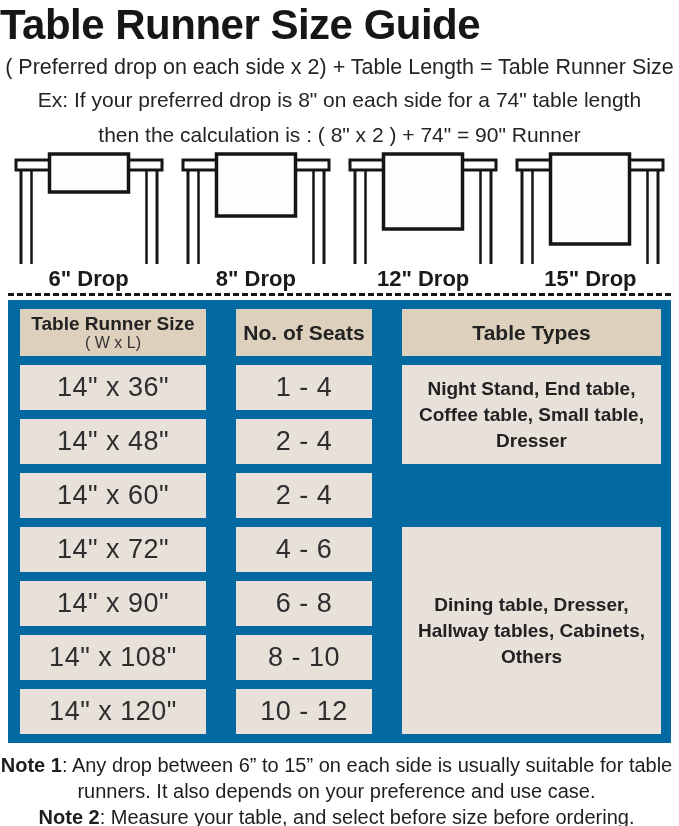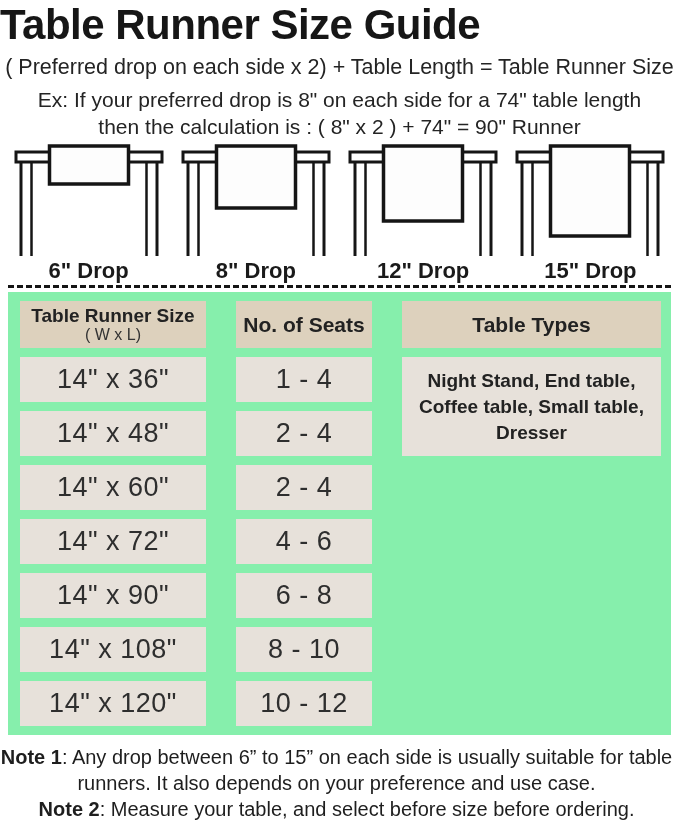--- a/index.html
+++ b/index.html
@@ -10,36 +10,36 @@
     color:#1c1c1c;
   }
   .title {
     font-size:42px; line-height:48px; font-weight:bold;
     letter-spacing:-0.5px; color:#161616; padding-top:1px;
   }
   .formula {
     text-align:center; font-size:21.5px; line-height:26px; margin-top:5px; color:#242424;
   }
   .ex-line1 { text-align:center; font-size:21px; line-height:25px; margin-top:7px; color:#242424; }
-  .ex-line2 { text-align:center; font-size:21px; line-height:25px; margin-top:2px; color:#242424; }
+  .ex-line2 { text-align:center; font-size:21px; line-height:25px; margin-top:10px; color:#242424; }
 
   .illos {
     margin-top:5px; padding:0 5px;
     display:grid; grid-template-columns:repeat(4,1fr);
   }
   .illo { display:flex; flex-direction:column; align-items:center; }
   .illo svg { display:block; }
   .drop-label {
     margin-top:1px; font-size:22px; line-height:28px; font-weight:bold; color:#1a1a1a;
     text-align:center;
   }
   .divider { margin:0 8px; border-top:3px dashed #151515; height:0; }
 
   .panel {
-    margin:4px 8px 0 8px; background:#86efac; padding:9px 10px 9px 12px;
+    margin:4px 8px 0 8px; background:#0369a1; padding:9px 10px 9px 12px;
   }
   .size-grid {
     display:grid;
     grid-template-columns:186px 136px 259px;
     column-gap:30px;
     grid-template-rows:47px repeat(7,45px);
     row-gap:9px;
   }
   .hcell {
     background:#ddd1bd; display:flex; flex-direction:column;
@@ -154,19 +154,20 @@
     <div class="dcell c1 r6">14" x 90"</div>
     <div class="dcell c2 r6">6 - 8</div>
 
     <div class="dcell c1 r7">14" x 108"</div>
     <div class="dcell c2 r7">8 - 10</div>
 
     <div class="dcell c1 r8">14" x 120"</div>
     <div class="dcell c2 r8">10 - 12</div>
 
     <div class="tcell tg1">Night Stand, End table, Coffee table, Small table, Dresser</div>
+    <div class="tcell tg3">Dining table, Dresser, Hallway tables, Cabinets, Others</div>
   </div>
 </div>
 
 <div class="notes">
   <p><span class="note-label">Note 1</span><span>: Any drop between 6” to 15” on each side is usually suitable for table runners. It also depends on your preference and use case.</span></p>
   <p><span class="note-label">Note 2</span><span>: Measure your table, and select before size before ordering.</span></p>
 </div>
 
 </body></html>

